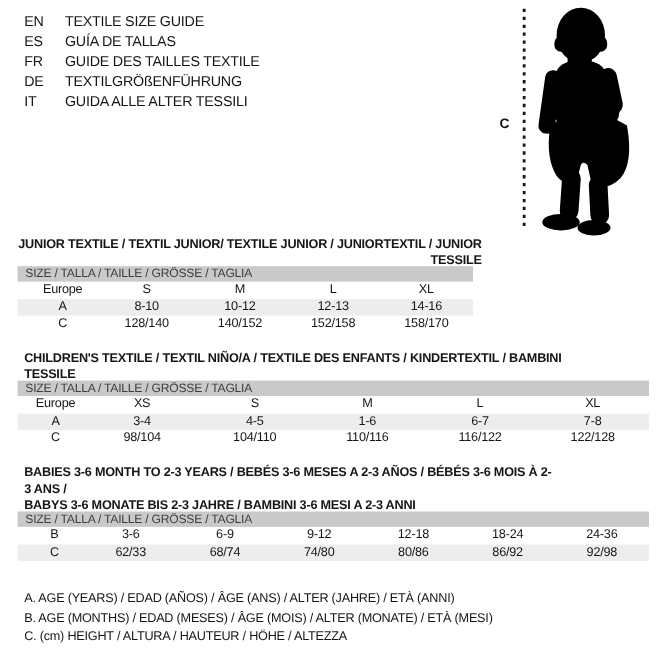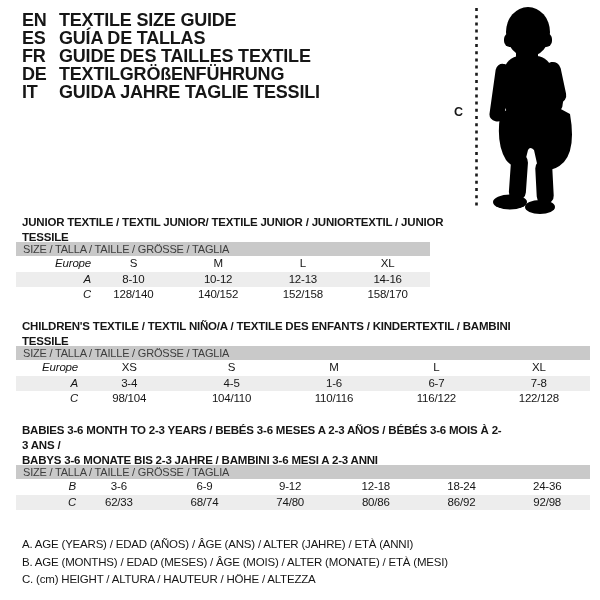--- a/index.html
+++ b/index.html
@@ -2,41 +2,41 @@
 <html style="--header-bar: #c9c9c9; --row-alt: #ededed; --text: #161616;"><head>
 <meta charset="utf-8">
 <style>
   html,body{margin:0;padding:0;background:#fff;}
   .canvas{
     position:relative;width:600px;height:600px;background:#ffffff;overflow:hidden;
     font-family:"Liberation Sans","DejaVu Sans",sans-serif;color:#161616;
     letter-spacing:-0.2px;
   }
   
-  .lang-block{position:absolute;left:22px;top:11px;font-size:18px;font-weight:bold;line-height:18px;}
+  .lang-block{position:absolute;left:22px;top:11px;font-size:13px;font-weight:normal;line-height:18px;}
   .lang-row{display:flex;}
   .lang-code{width:37px;flex:0 0 37px;}
   
   .figure-svg{position:absolute;left:468px;top:2px;}
   .measure-c{position:absolute;left:454px;top:105px;font-size:12.5px;font-weight:bold;}
   
   .section-title{position:absolute;font-size:11.5px;font-weight:bold;line-height:15px;}
-  .st0{left:22px;top:215px;width:430px;}
+  .st0{left:8px;top:215px;width:430px;text-align:right;}
   .st1{left:22px;top:319px;width:500px;}
   .st2{left:22px;top:423px;width:480px;}
   .stable{position:absolute;}
   .t0{left:16px;top:242px;width:414px;}
   .t1{left:16px;top:346px;width:574px;}
   .t2{left:16px;top:465px;width:574px;}
   .tbar{height:14px;line-height:14.5px;background:var(--header-bar,#c9c9c9);
         color:#3d3d3d;font-size:11px;font-weight:400;padding-left:7px;}
   .trow{display:grid;height:15.5px;line-height:15.5px;font-size:11.5px;font-weight:400;}
   .trow.alt{background:var(--row-alt,#ededed);}
   .tcell{text-align:center;overflow:hidden;white-space:nowrap;}
-  .tcell.label{text-align:right;padding-left:7px;font-style:italic;}
+  .tcell.label{text-align:center;padding-left:7px;}
   
   .footnotes{position:absolute;left:22px;top:536px;font-size:11.5px;font-weight:normal;line-height:17.5px;}
 </style>
 </head>
 <body>
 
 <div class="canvas">
 
   <div class="lang-block">
     <div class="lang-row">
@@ -50,21 +50,21 @@
     <div class="lang-row">
       <span class="lang-code">FR</span>
       <span>GUIDE DES TAILLES TEXTILE</span>
     </div>
     <div class="lang-row">
       <span class="lang-code">DE</span>
       <span>TEXTILGRÖßENFÜHRUNG</span>
     </div>
     <div class="lang-row">
       <span class="lang-code">IT</span>
-      <span>GUIDA JAHRE TAGLIE TESSILI</span>
+      <span>GUIDA ALLE ALTER TESSILI</span>
     </div>
   </div>
 
   <span class="measure-c">C</span>
 
   <svg class="figure-svg" width="126" height="214" viewBox="0 0 126 214" aria-hidden="true">
     <line x1="8.5" y1="6" x2="8.5" y2="205" stroke="#1a1a1a" stroke-width="2.6" stroke-dasharray="3 4.2"></line>
     <g fill="#000000">
       <ellipse cx="60" cy="30" rx="22" ry="25"></ellipse>
       <rect x="36" y="31" width="48" height="14" rx="6"></rect>

